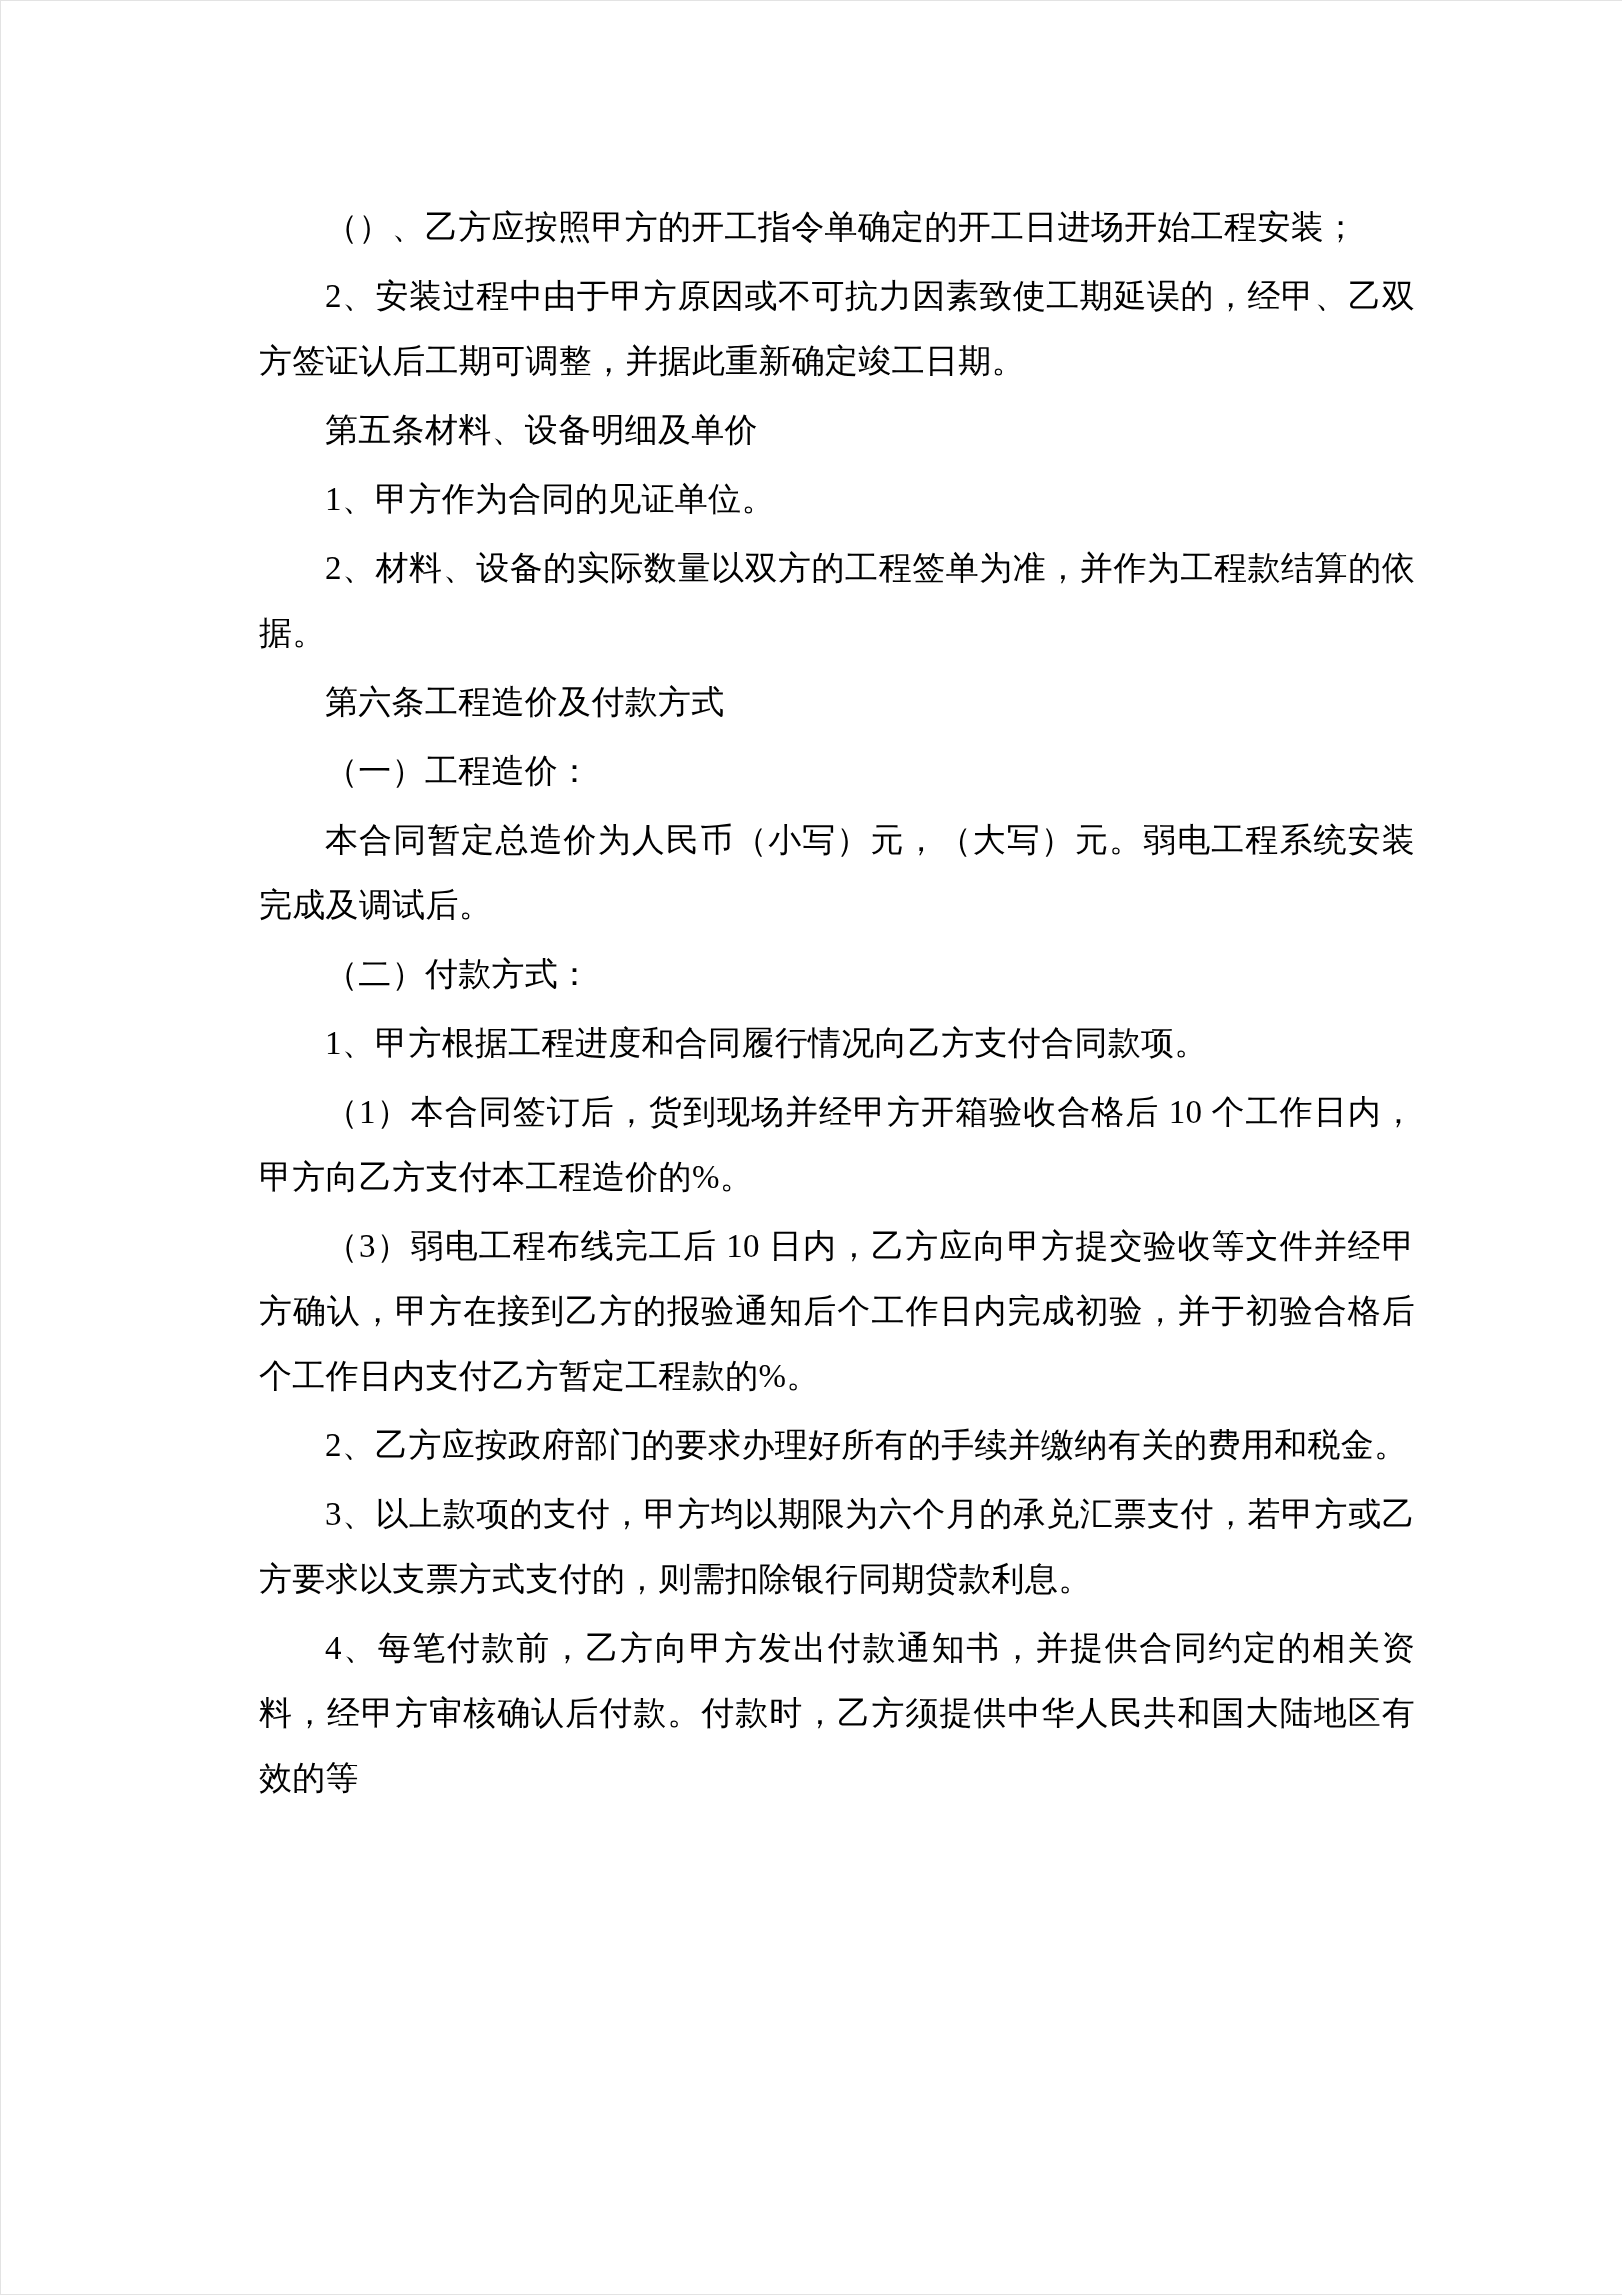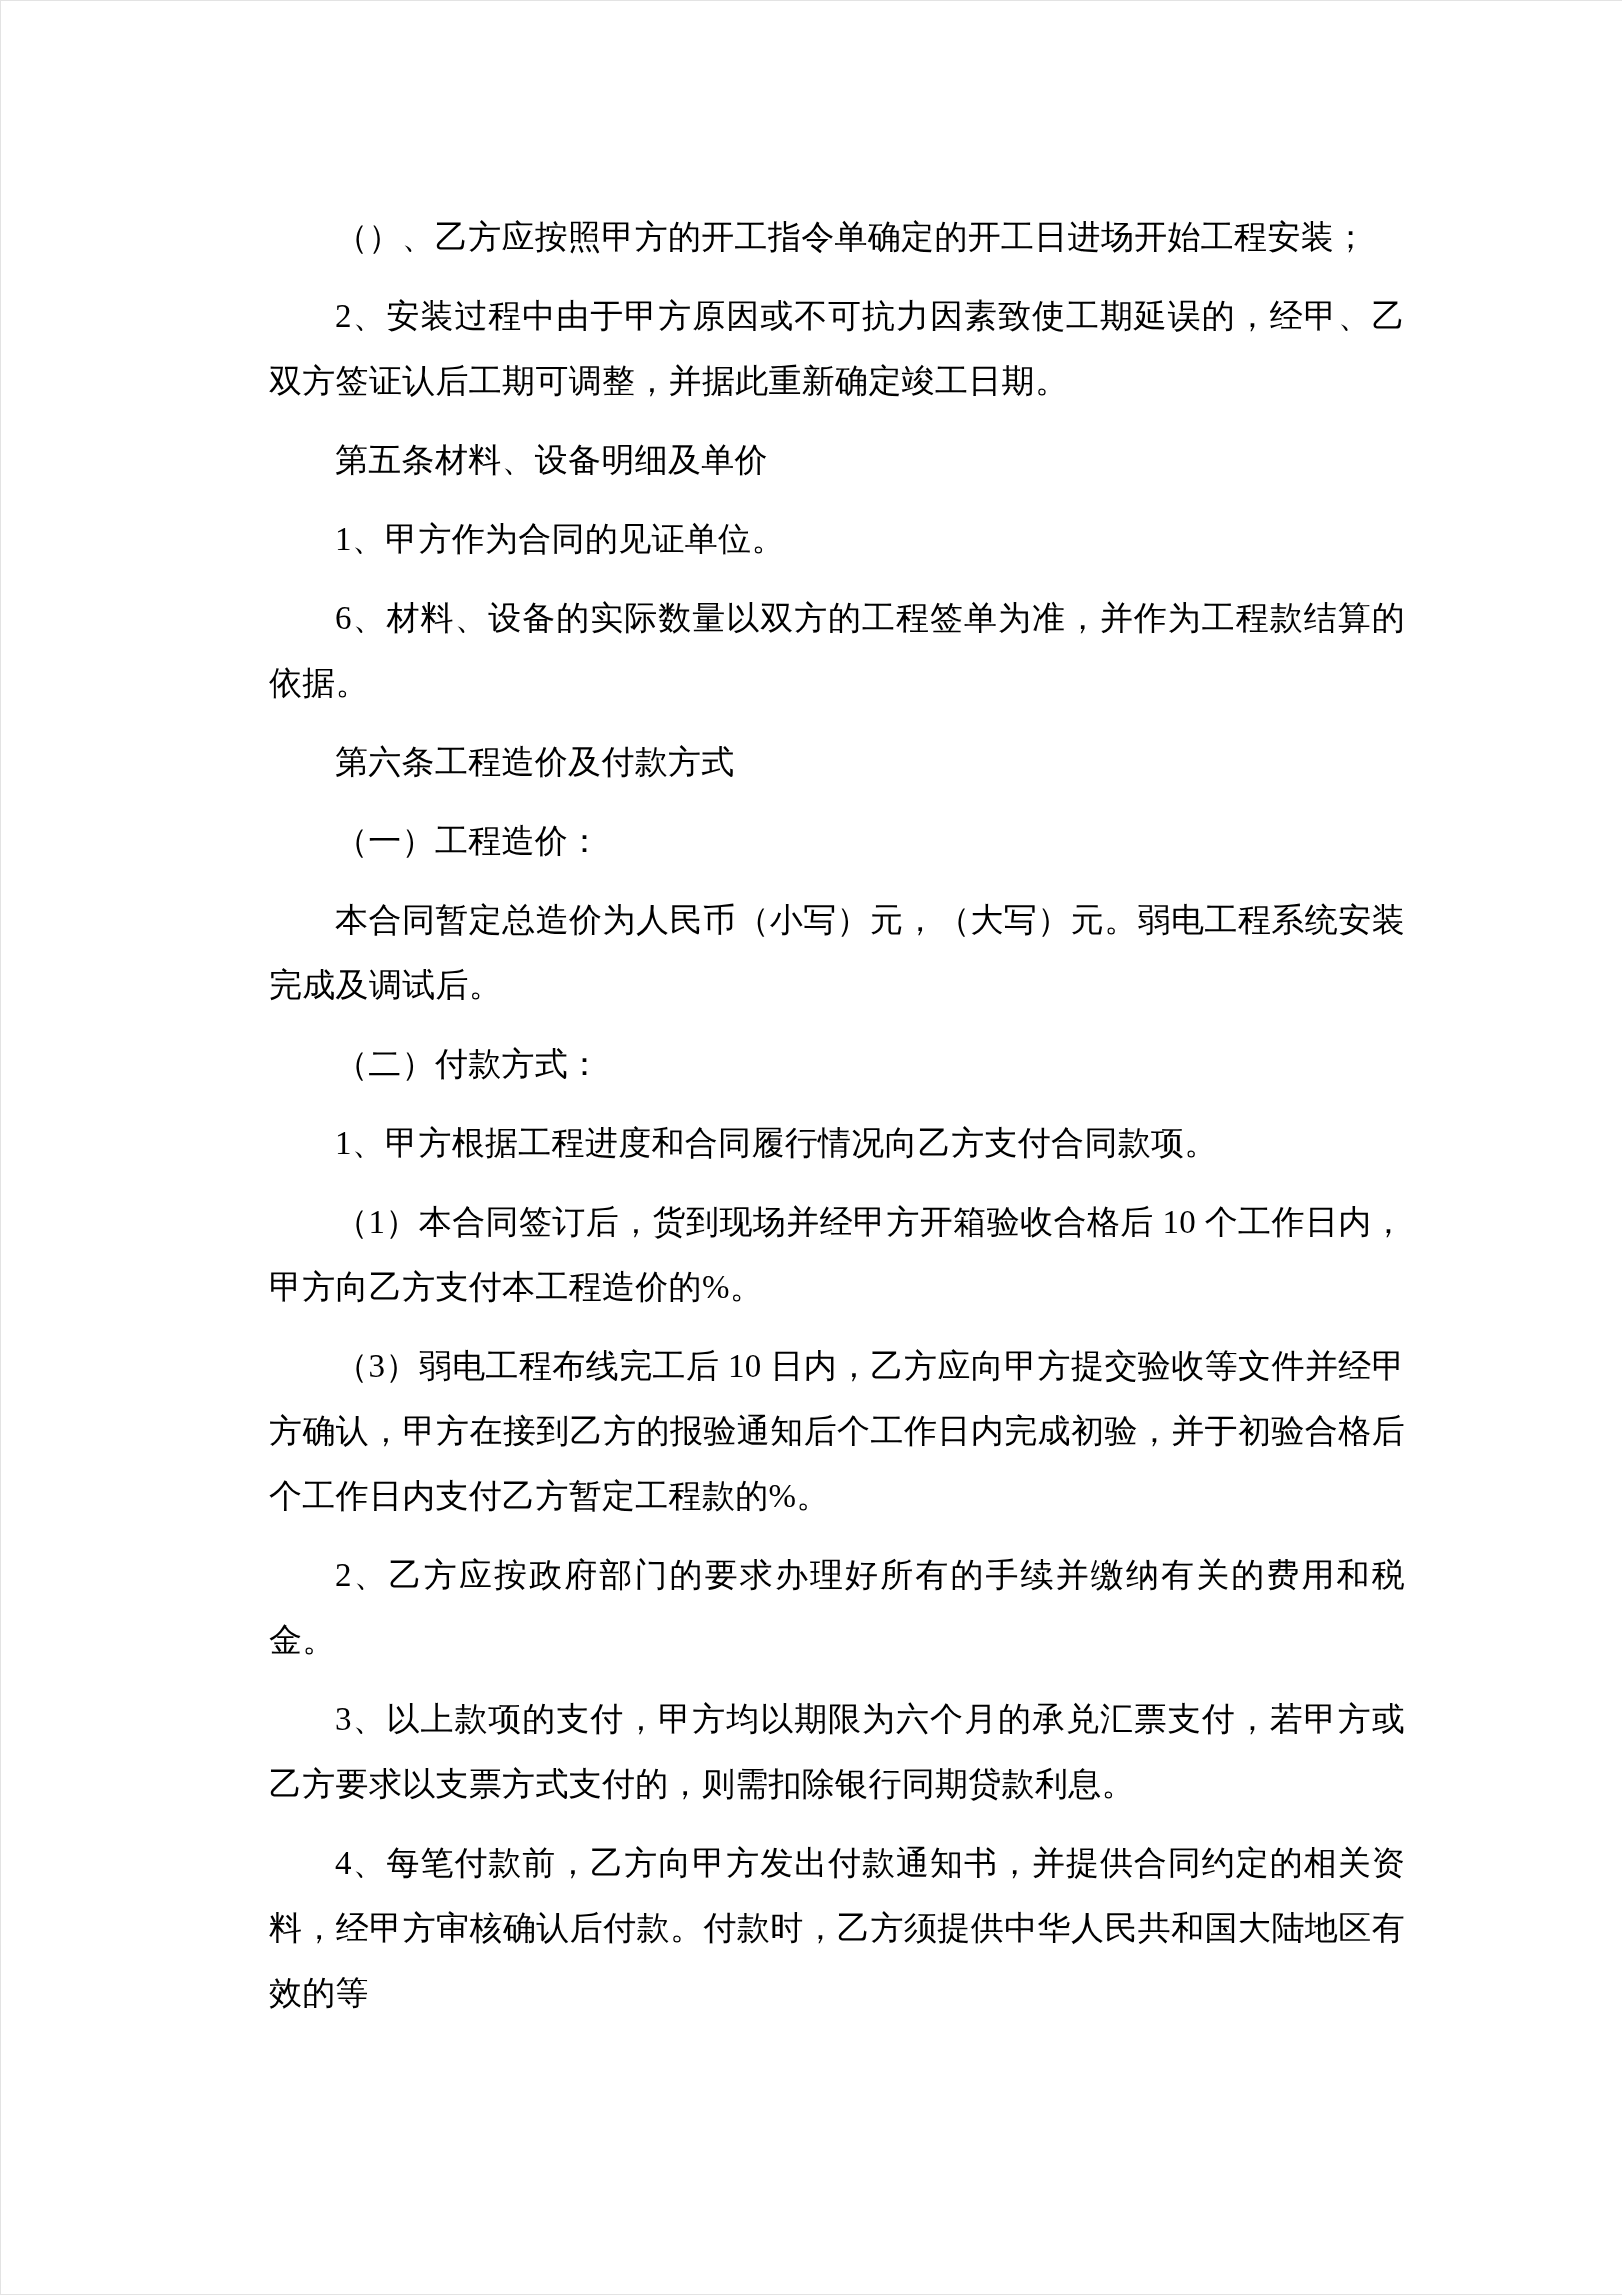--- a/index.html
+++ b/index.html
@@ -18,41 +18,41 @@
     height: 2295px;
     background: #ffffff;
     border: 0.7px solid #e3e3e3;
     padding: 190px 203px 170px 254px;
     overflow: hidden;
   }
   .doc {
     width: 100%;
   }
   .doc p {
-    margin: 14px;
+    margin: 4px;
     padding: 0;
     font-size: 33px;
     line-height: 65px;
     color: #000000;
     text-align: justify;
     text-indent: 2em;
     letter-spacing: 0.3px;
     word-break: break-all;
   }
 </style>
 </head>
 <body>
 
 <div class="page">
   <div class="doc">
     <p>（）、乙方应按照甲方的开工指令单确定的开工日进场开始工程安装；</p>
     <p>2、安装过程中由于甲方原因或不可抗力因素致使工期延误的，经甲、乙双方签证认后工期可调整，并据此重新确定竣工日期。</p>
     <p>第五条材料、设备明细及单价</p>
     <p>1、甲方作为合同的见证单位。</p>
-    <p>6、材料、设备的实际数量以双方的工程签单为准，并作为工程款结算的依据。</p>
+    <p>2、材料、设备的实际数量以双方的工程签单为准，并作为工程款结算的依据。</p>
     <p>第六条工程造价及付款方式</p>
     <p>（一）工程造价：</p>
     <p>本合同暂定总造价为人民币（小写）元，（大写）元。弱电工程系统安装完成及调试后。</p>
     <p>（二）付款方式：</p>
     <p>1、甲方根据工程进度和合同履行情况向乙方支付合同款项。</p>
     <p>（1）本合同签订后，货到现场并经甲方开箱验收合格后 10 个工作日内，甲方向乙方支付本工程造价的%。</p>
     <p>（3）弱电工程布线完工后 10 日内，乙方应向甲方提交验收等文件并经甲方确认，甲方在接到乙方的报验通知后个工作日内完成初验，并于初验合格后个工作日内支付乙方暂定工程款的%。</p>
     <p>2、乙方应按政府部门的要求办理好所有的手续并缴纳有关的费用和税金。</p>
     <p>3、以上款项的支付，甲方均以期限为六个月的承兑汇票支付，若甲方或乙方要求以支票方式支付的，则需扣除银行同期贷款利息。</p>
     <p>4、每笔付款前，乙方向甲方发出付款通知书，并提供合同约定的相关资料，经甲方审核确认后付款。付款时，乙方须提供中华人民共和国大陆地区有效的等</p>

